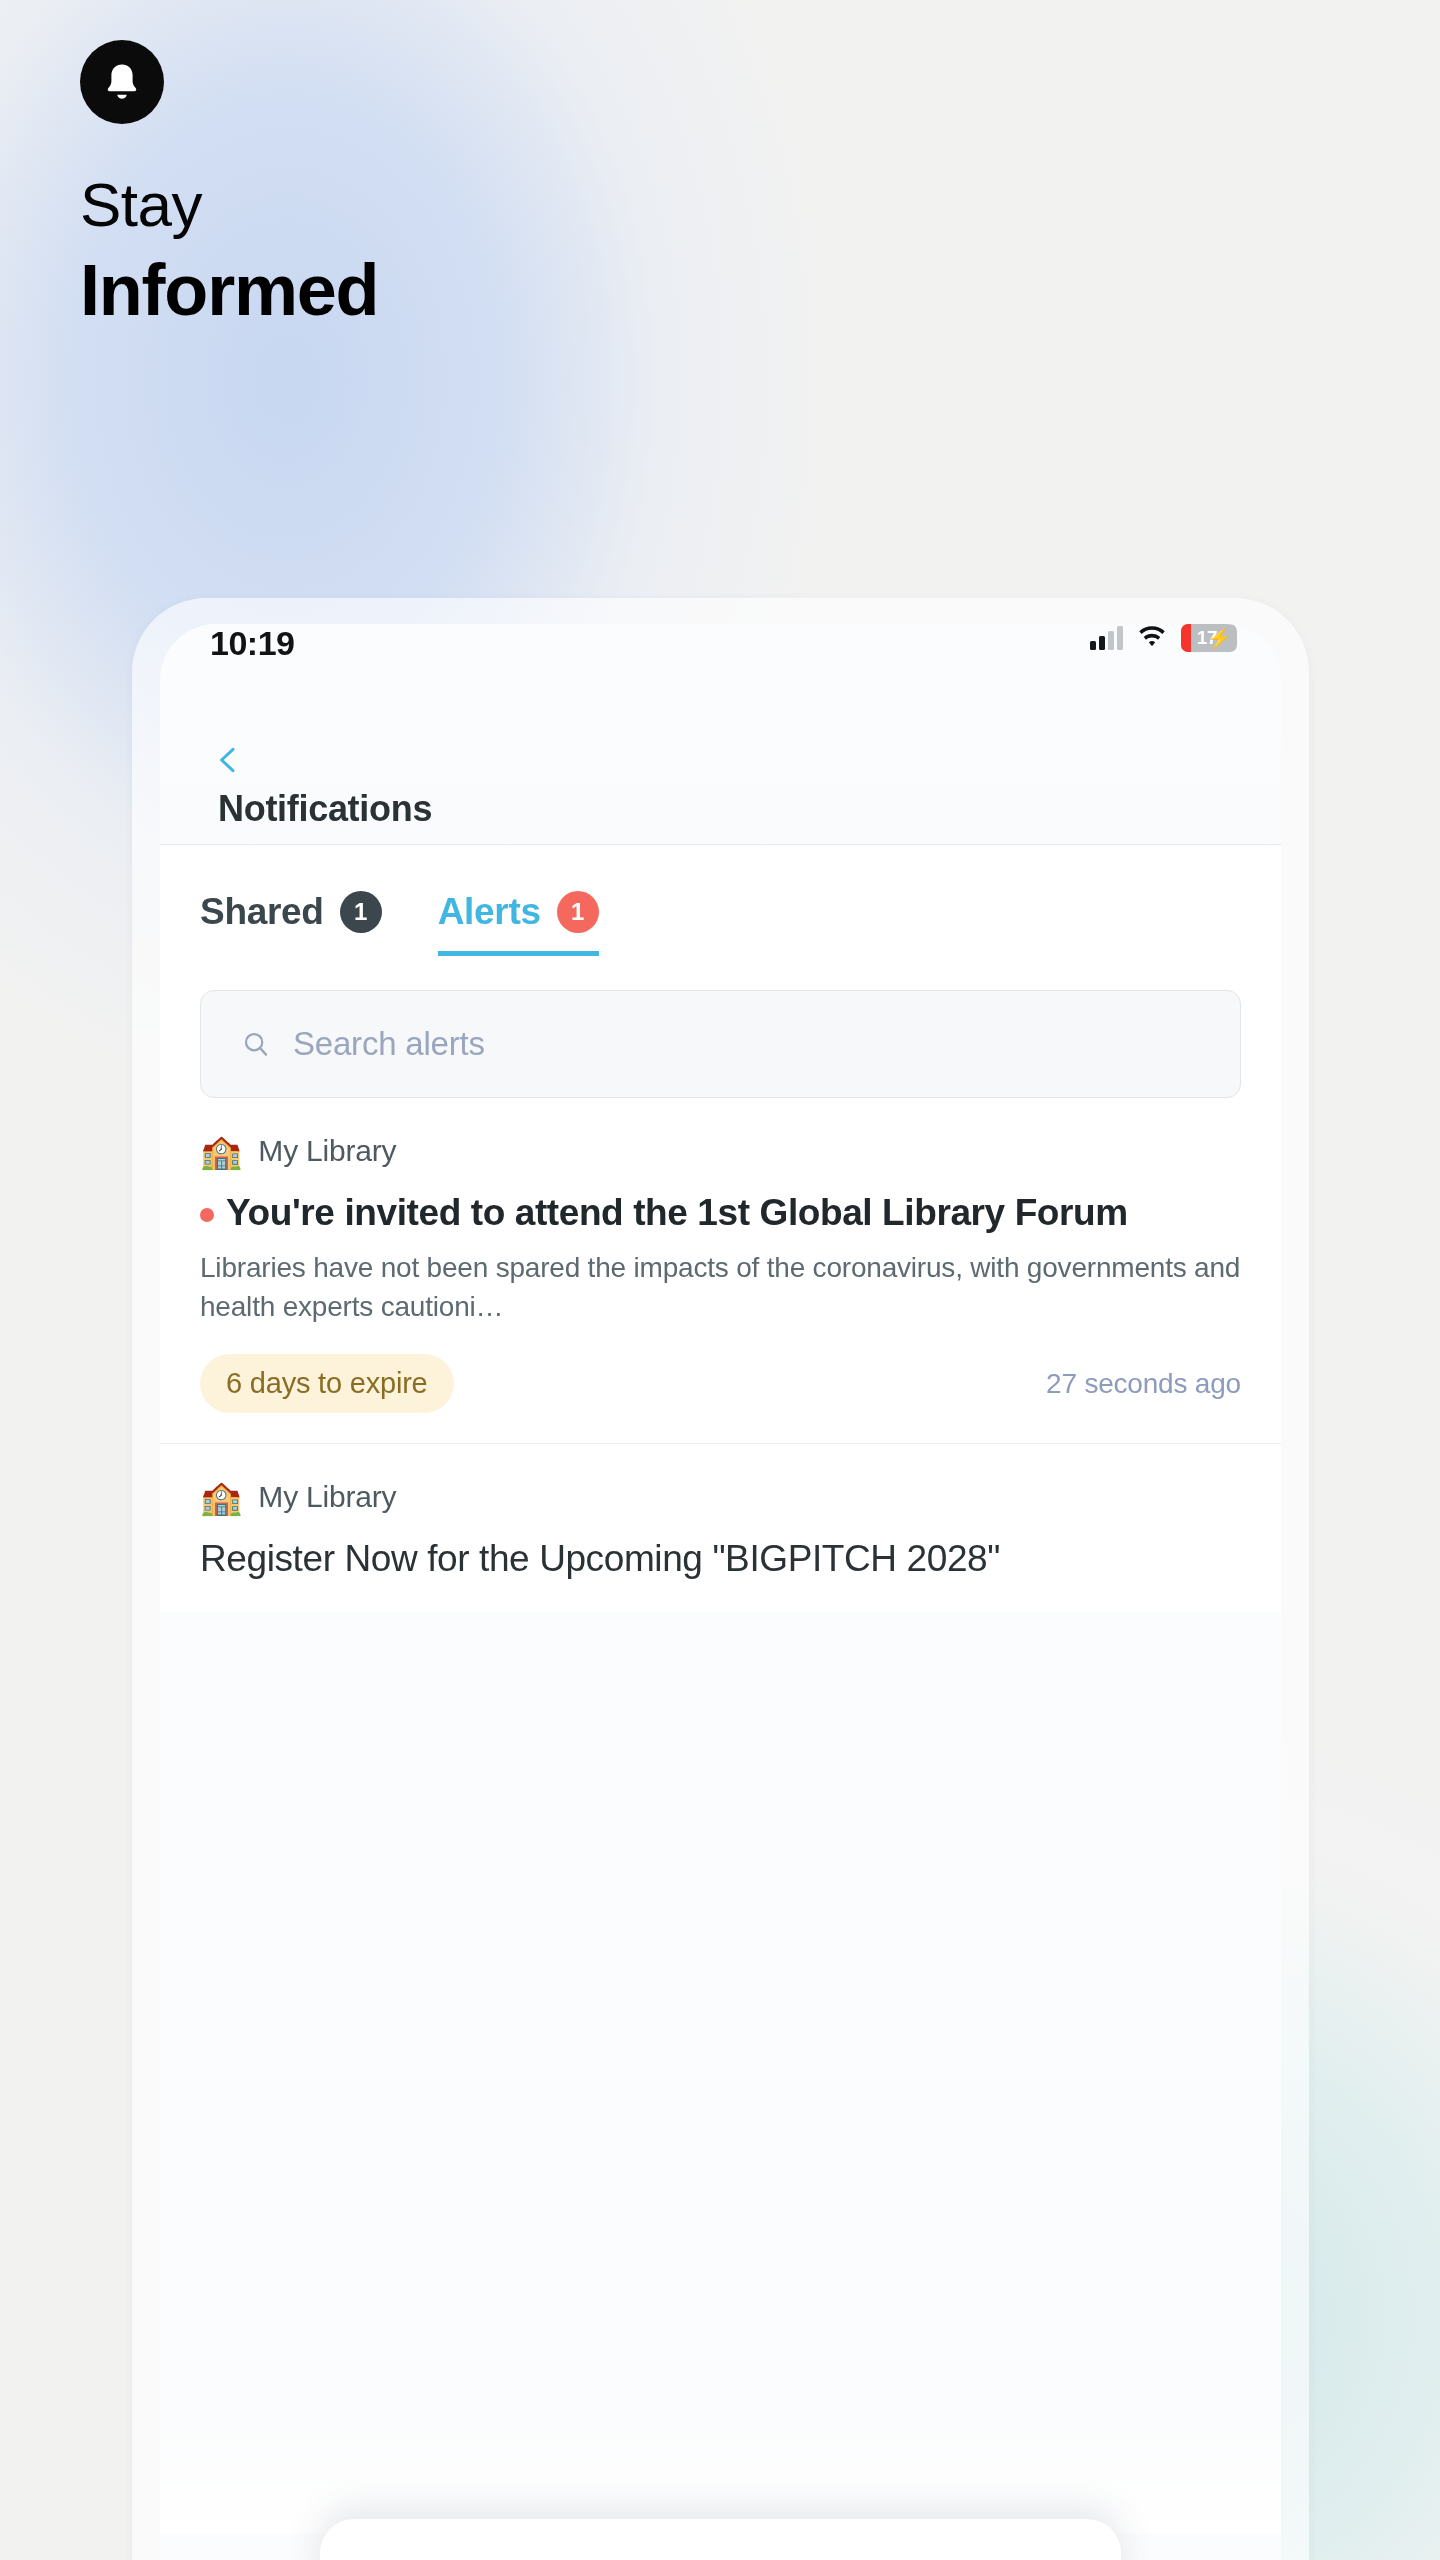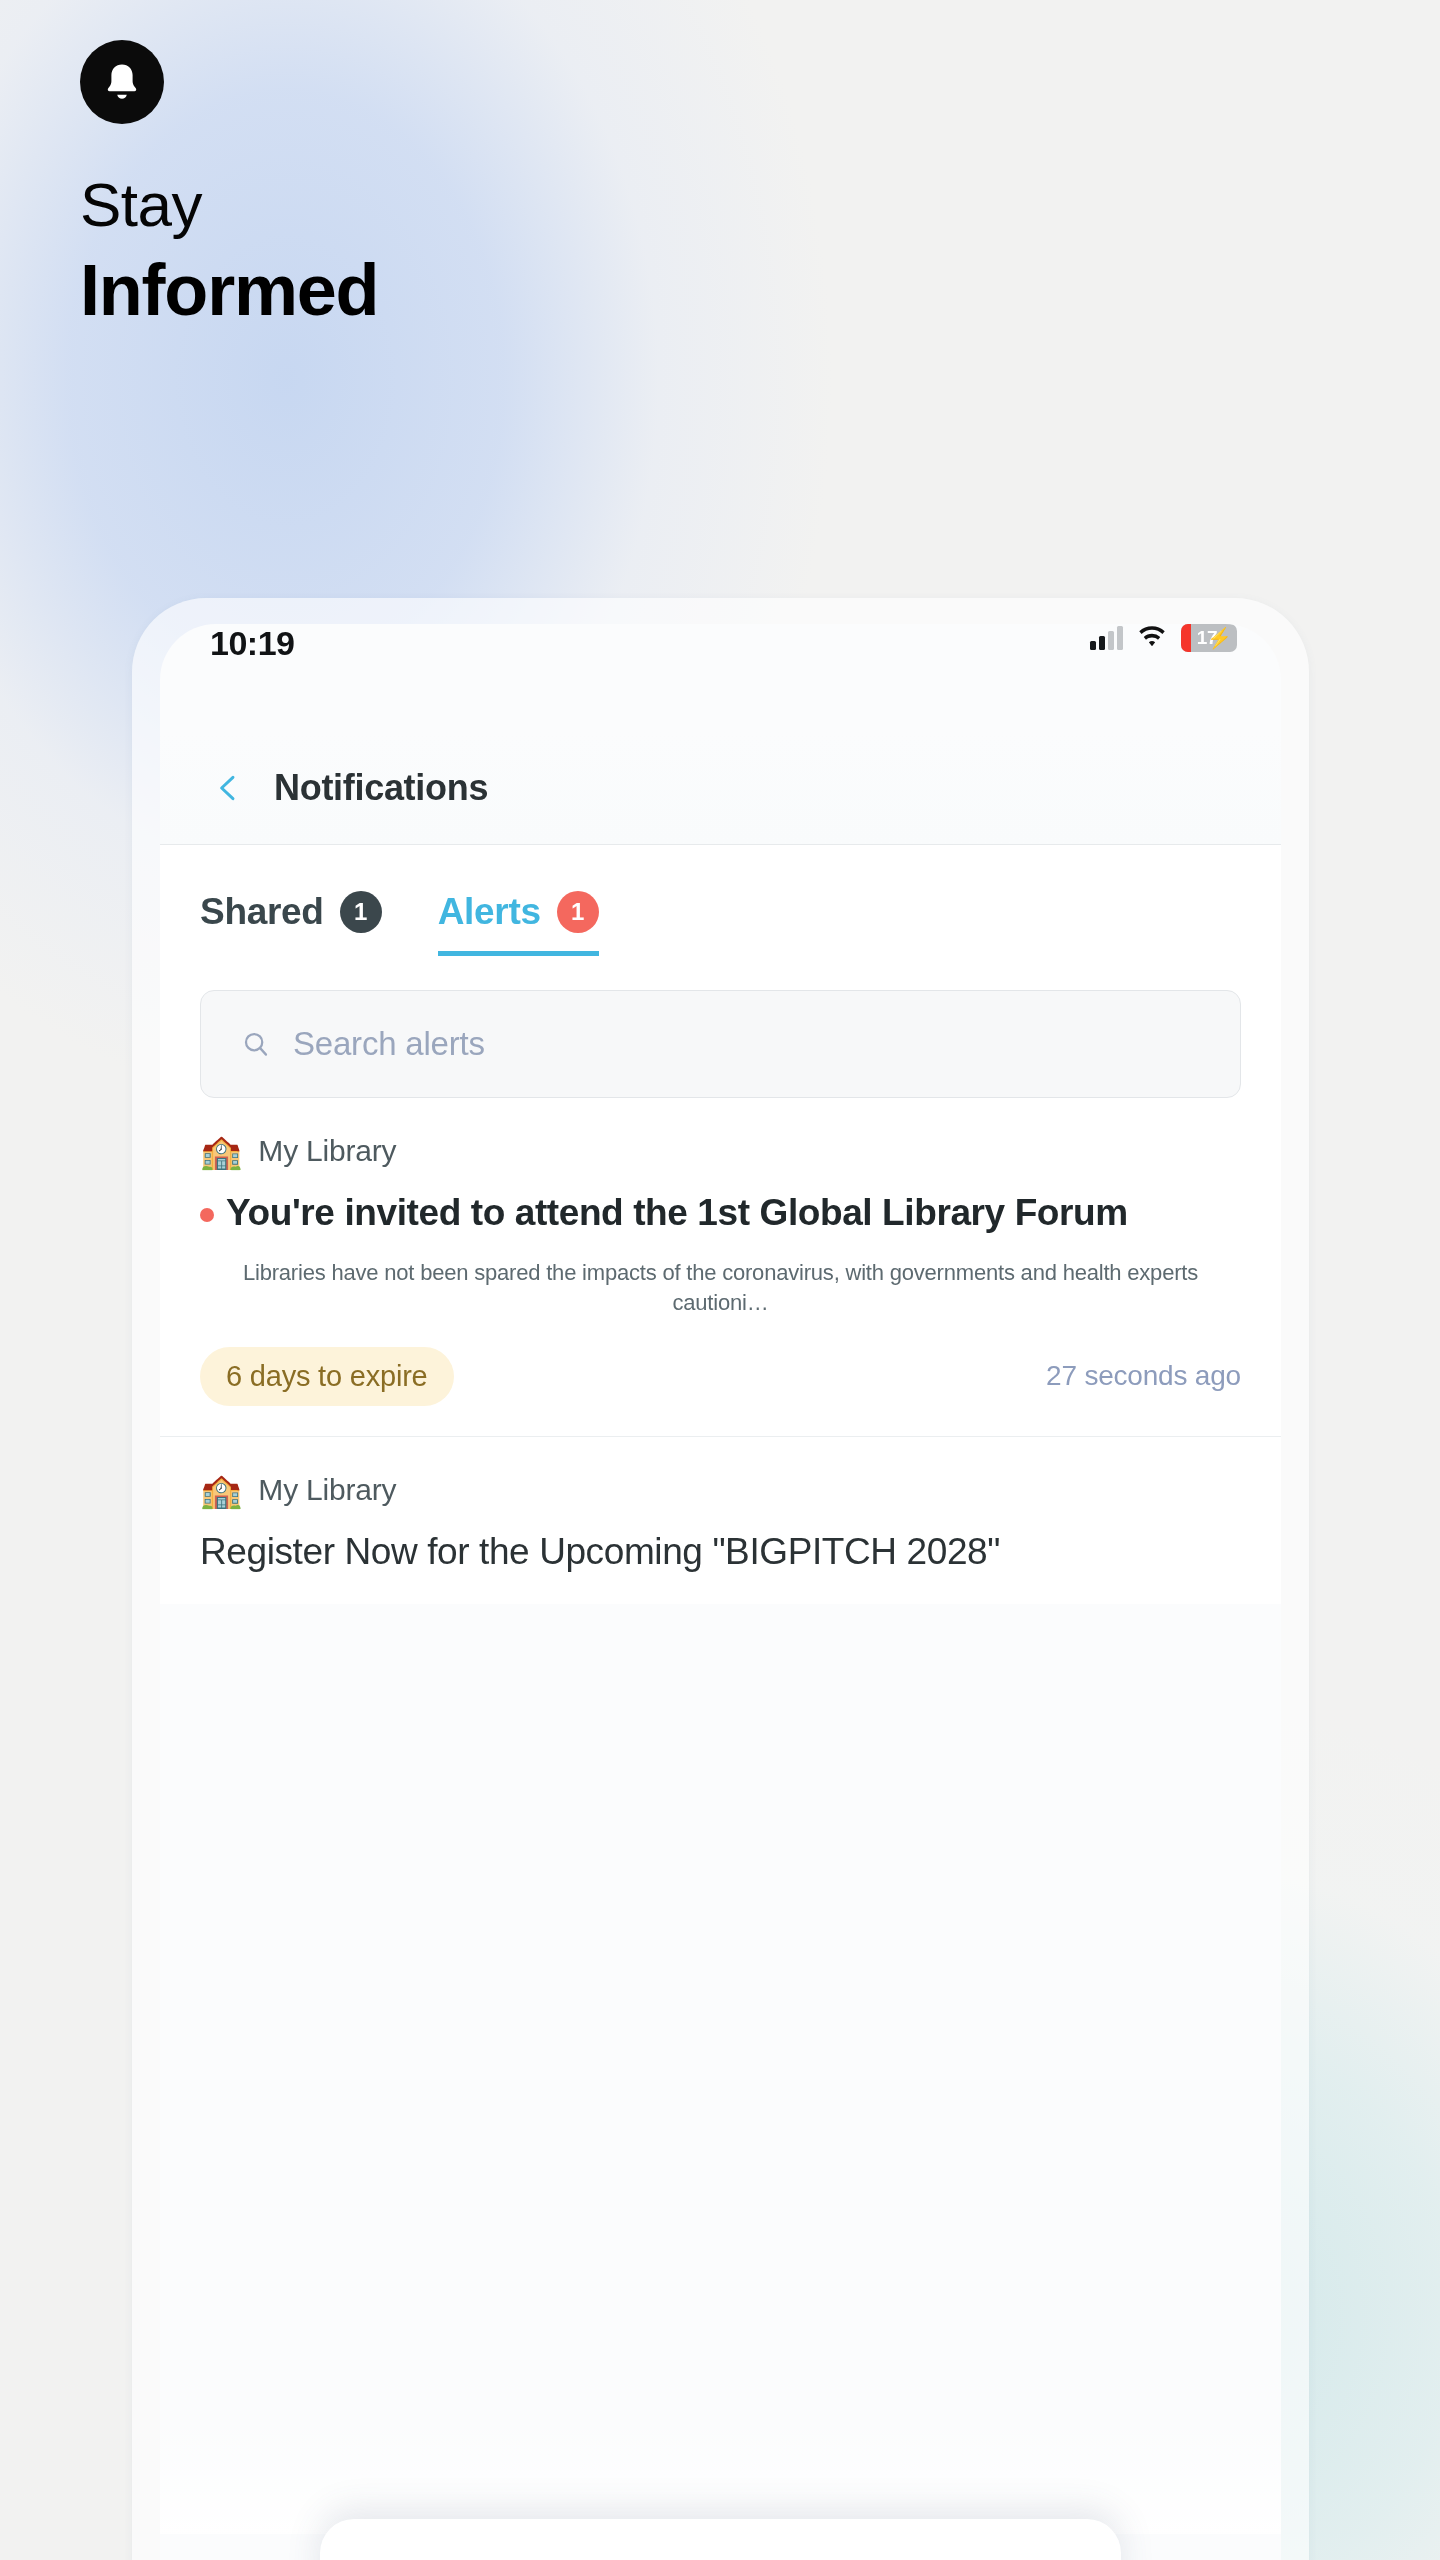--- a/index.html
+++ b/index.html
@@ -180,23 +180,24 @@
     top: 3px;
     font-size: 20px;
     color: #ffffff;
     line-height: 22px;
   }
 
   
   .navbar {
     height: 112px;
     display: flex;
-    align-items: center;
+    align-items: flex-start;
     padding: 0 40px;
     background: linear-gradient(#fbfcfd, #f9fbfc);
+    flex-direction: column;
   }
   .back-btn {
     width: 56px;
     height: 56px;
     display: flex;
     align-items: center;
     justify-content: center;
     cursor: pointer;
   }
   .nav-title {
@@ -305,26 +306,25 @@
     left: 0;
     top: 18px;
     width: 14px;
     height: 14px;
     border-radius: 50%;
     background: #f4685e;
   }
   .item-title.plain { font-weight: 400; color: #2b3235; }
 
   .item-snippet {
-    margin-top: 23px;
-    font-size: 22px;
+    margin-top: 14px;
+    font-size: 28px;
     line-height: 1.38;
     color: #5d6a70;
     letter-spacing: -0.2px;
-    text-align: center;
   }
 
   .meta-row {
     margin-top: 28px;
     display: flex;
     align-items: center;
   }
   .pill {
     background: #fdf3da;
     color: #8a6d24;

